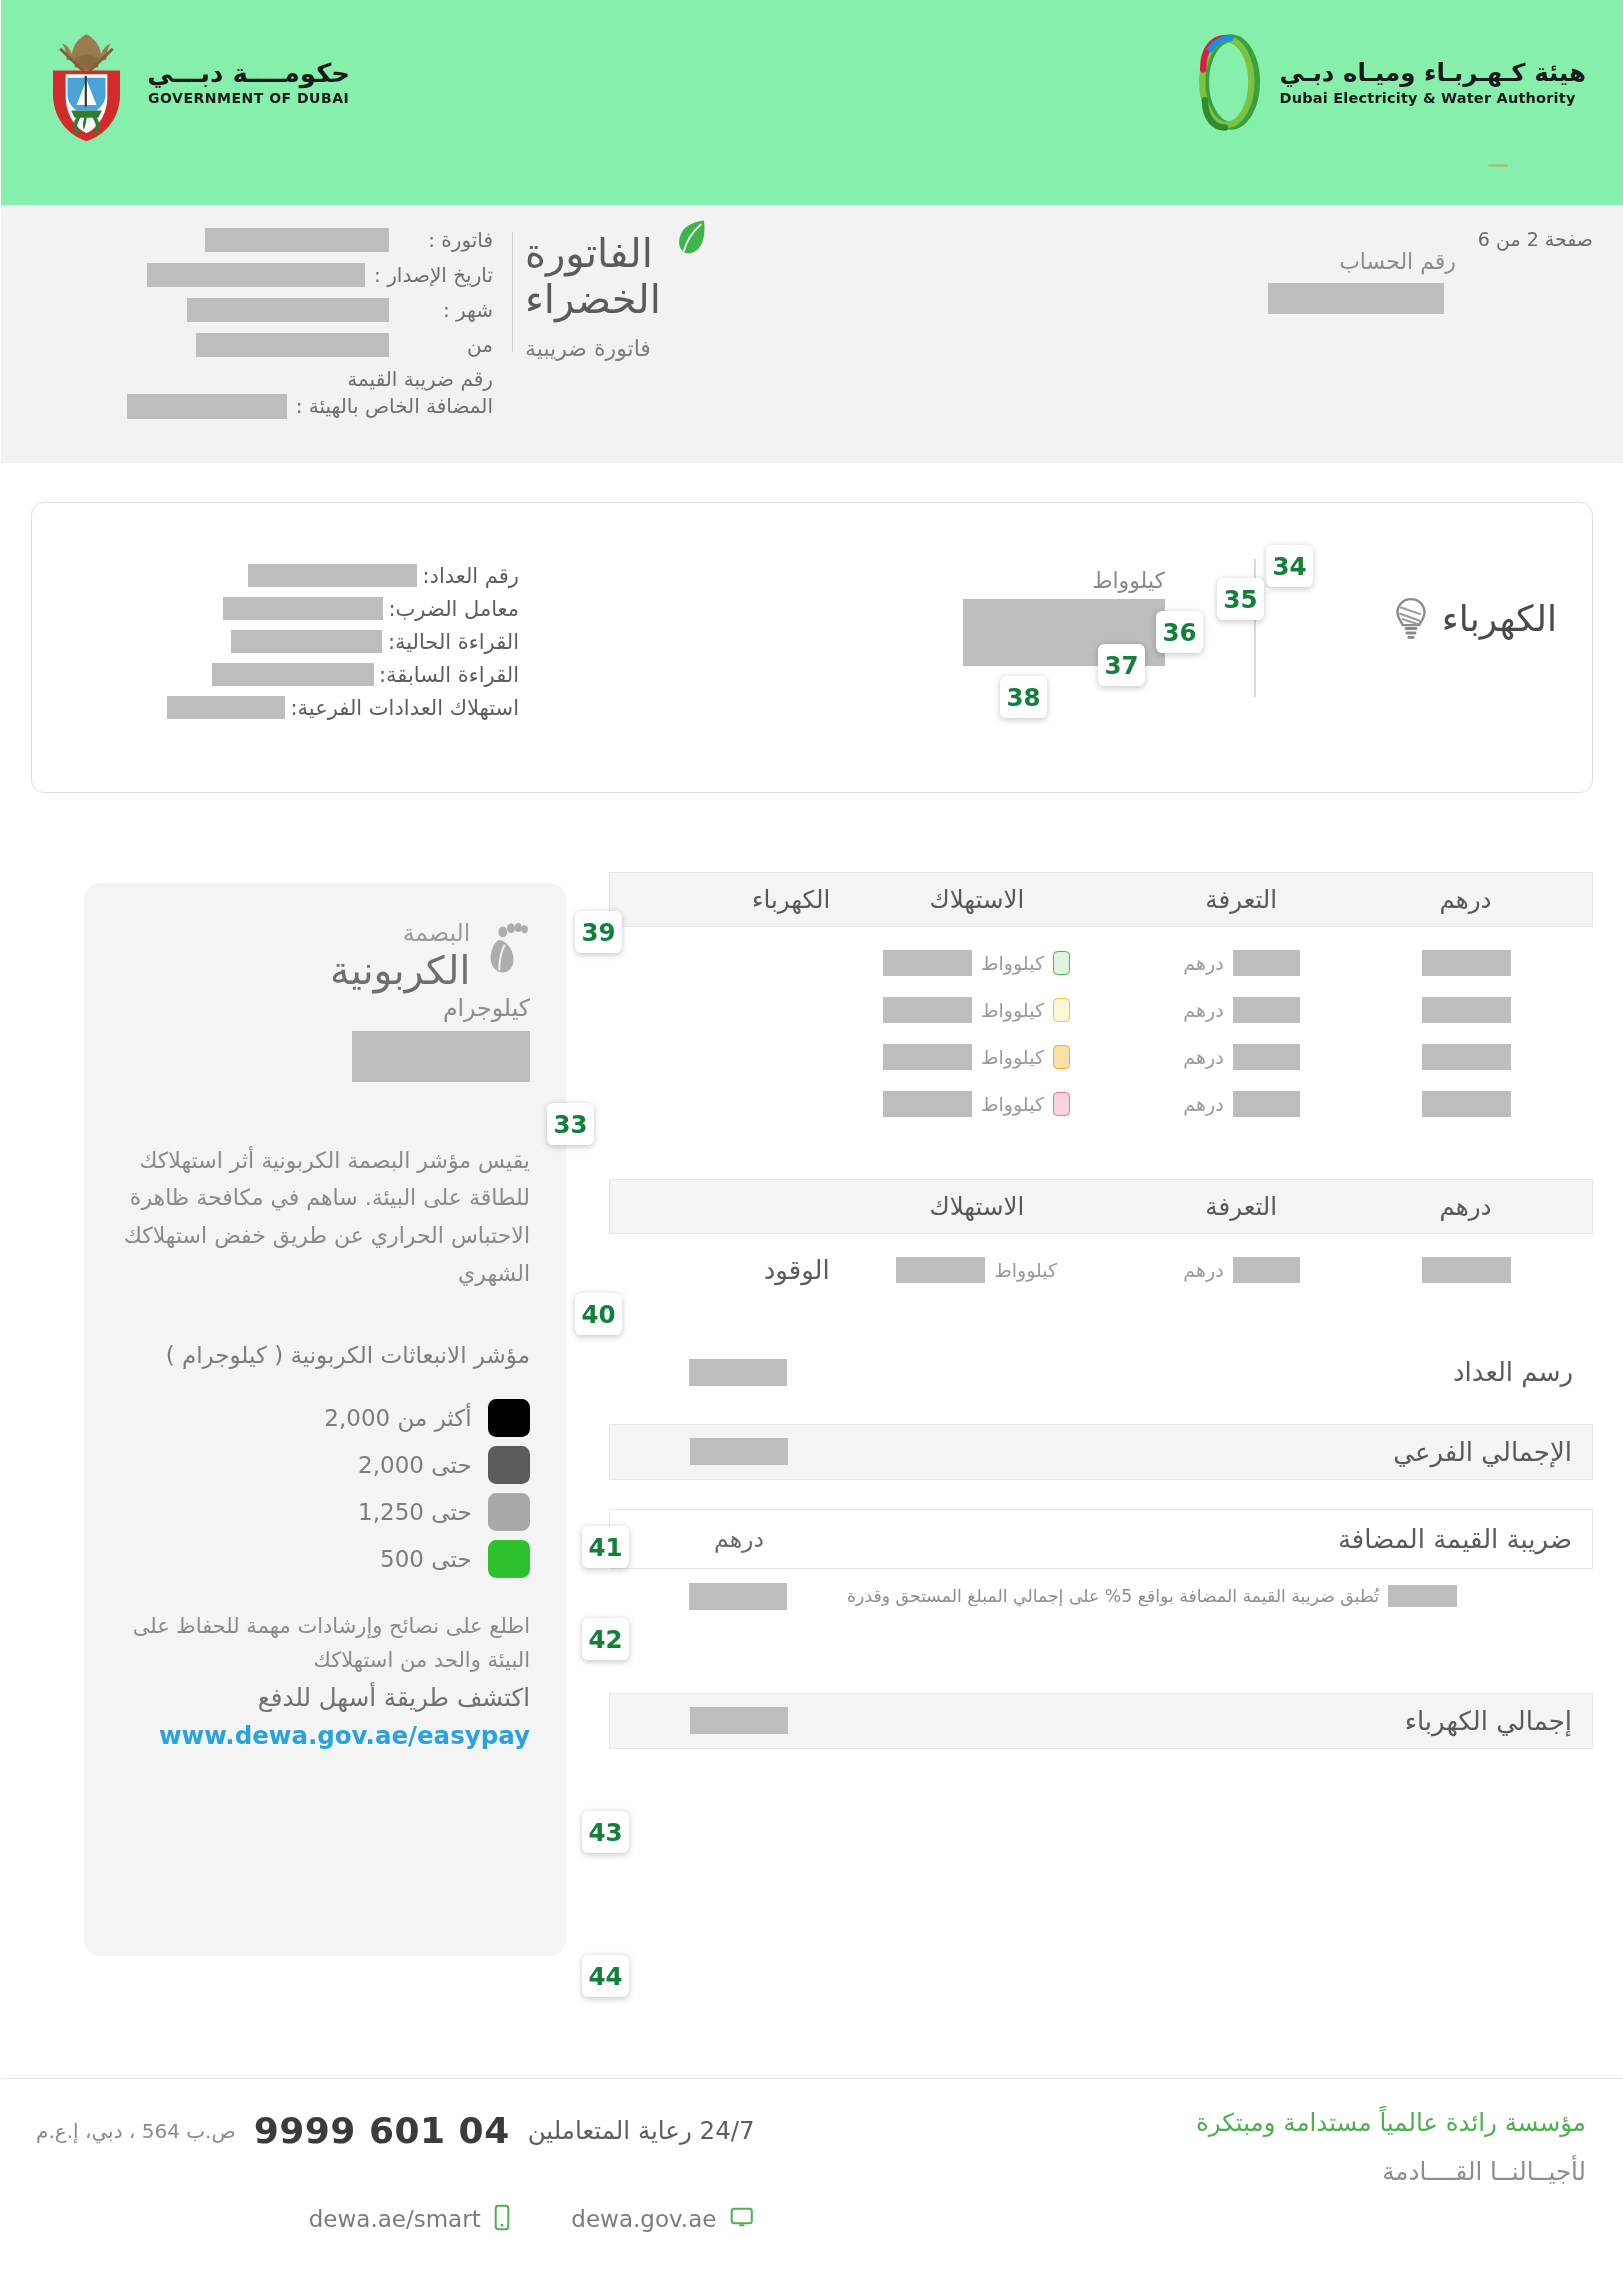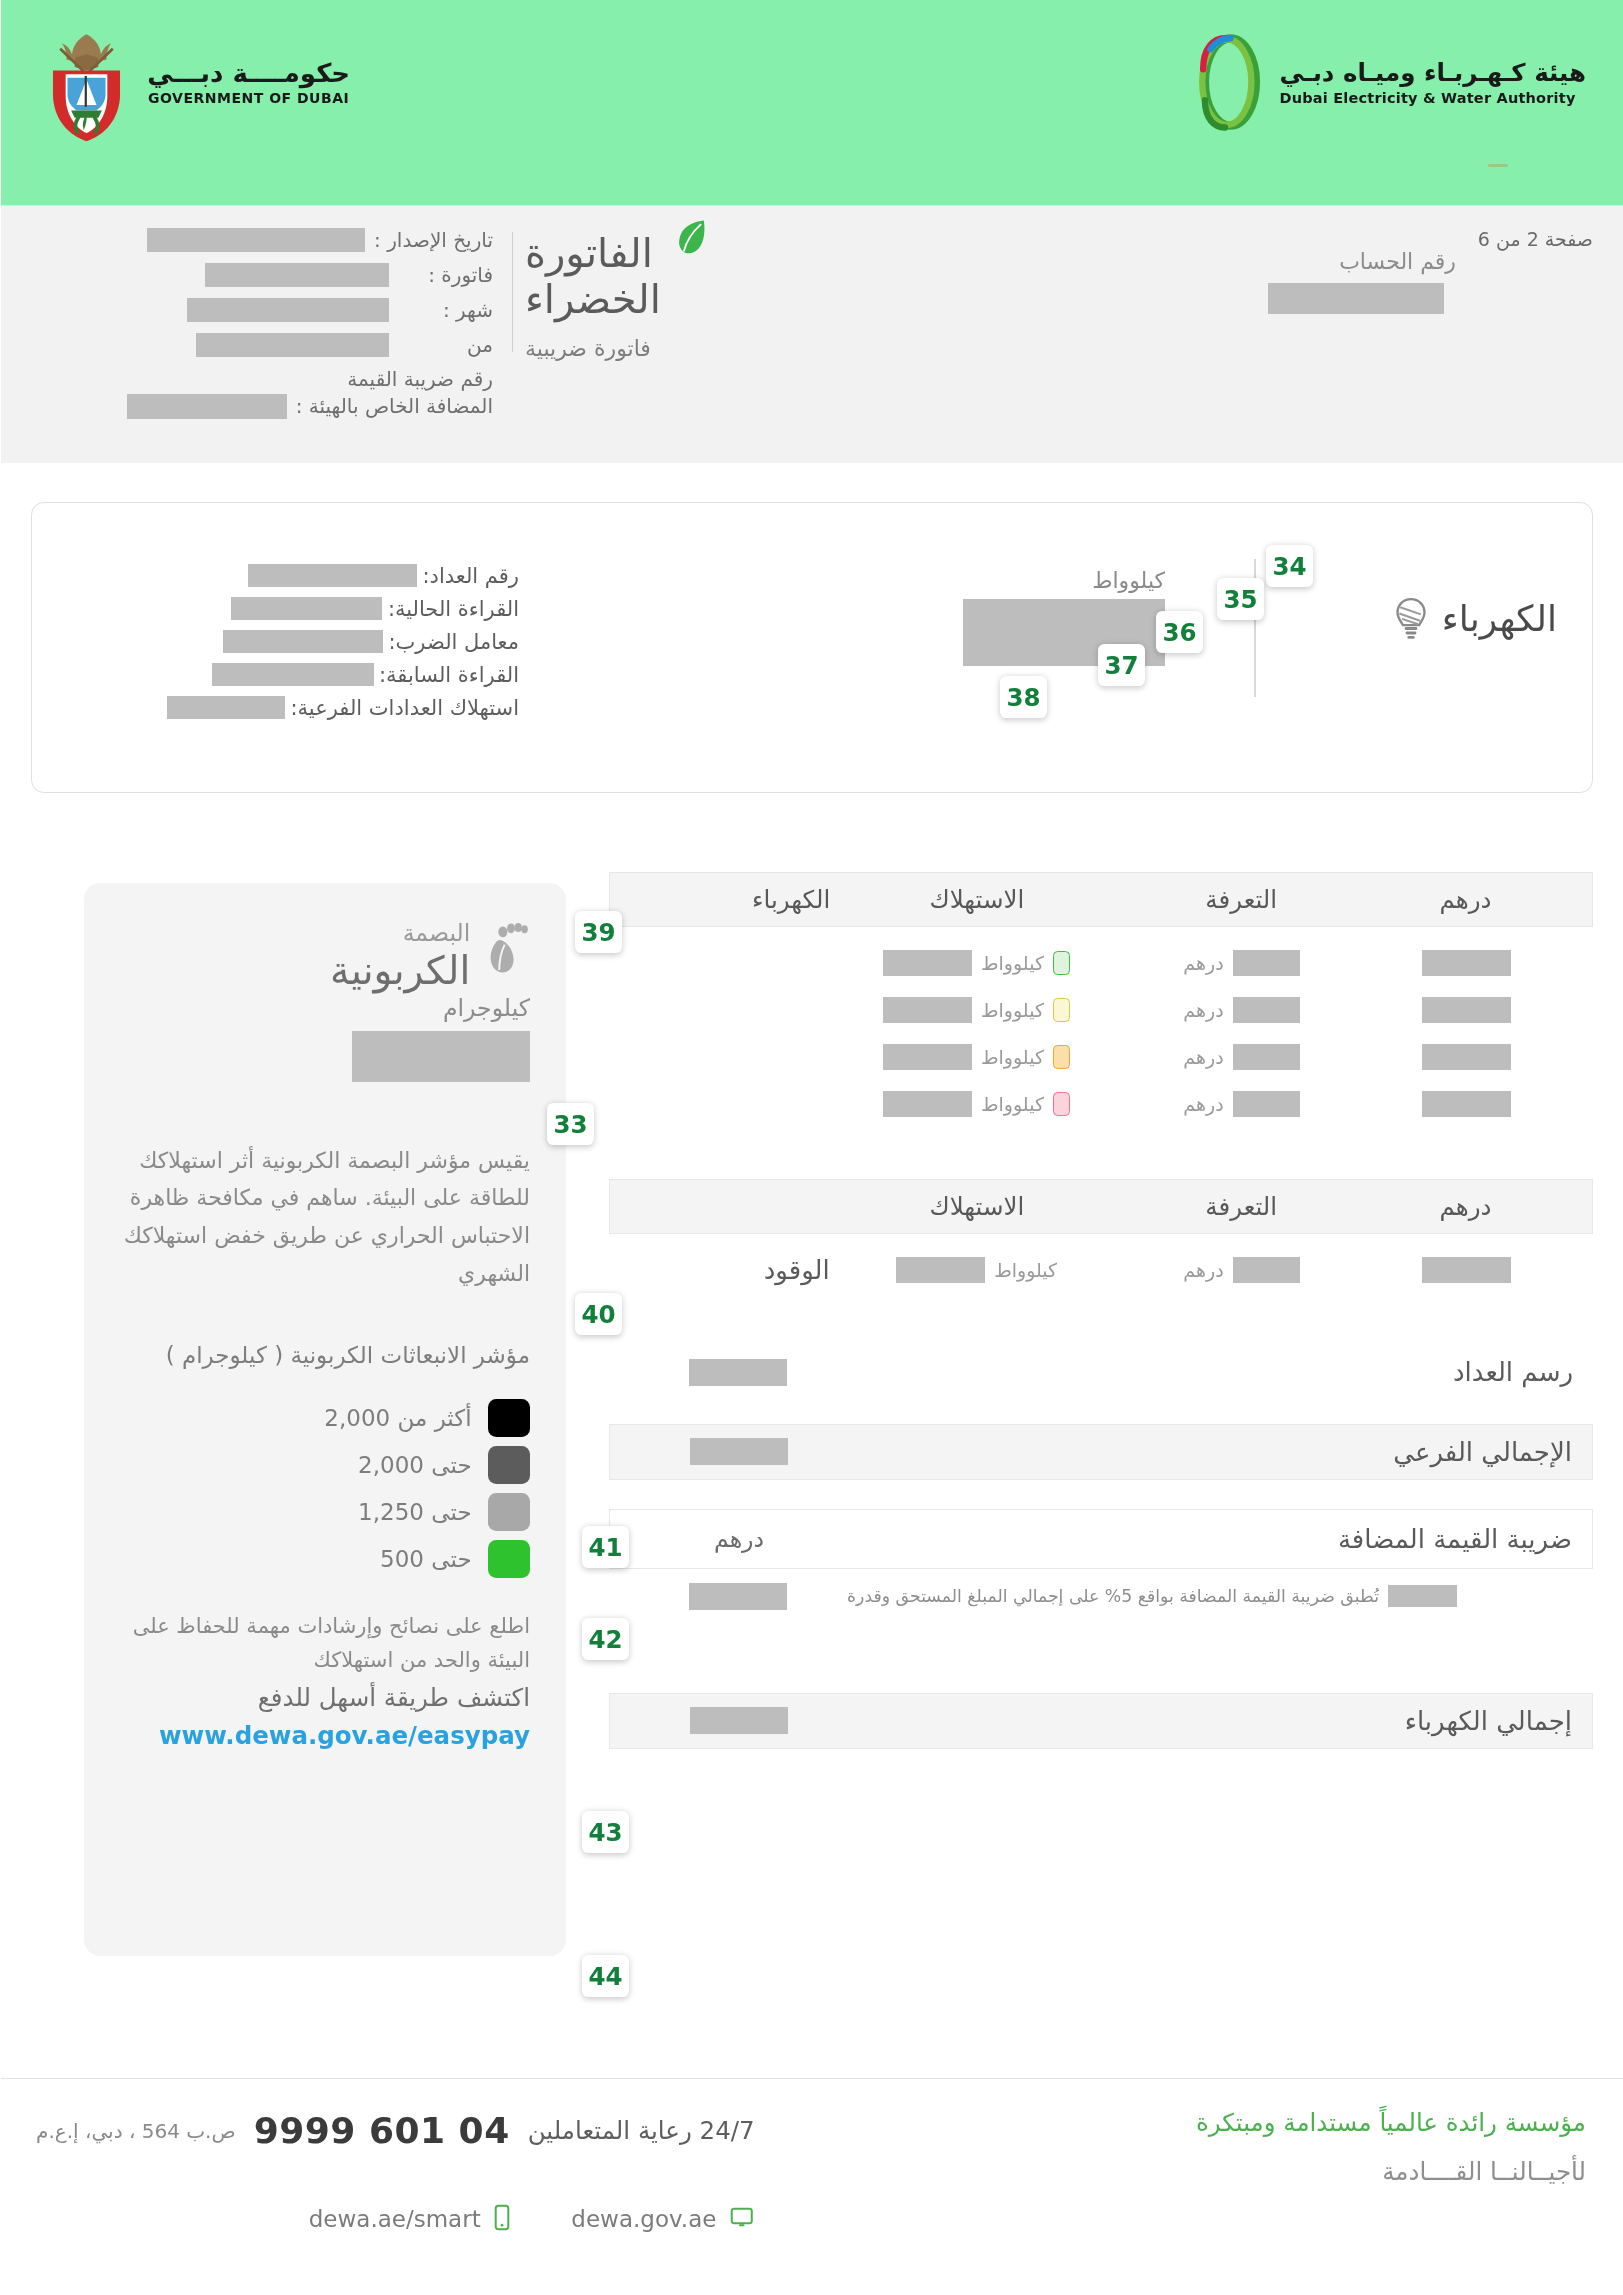--- a/index.html
+++ b/index.html
@@ -352,26 +352,26 @@
     </div>
     <div class="green-bill-title">
       <div class="gb-main">الفاتورة الخضراء</div>
       <div class="gb-sub">فاتورة ضريبية</div>
     </div>
 
     <div class="vrule"></div>
 
     <div class="meta-list">
       <div class="meta-row">
+        <span class="meta-label">فاتورة :</span>
+        <span class="meta-redact" style="width:184px"></span>
+      </div>
+      <div class="meta-row">
         <span class="meta-label">تاريخ الإصدار :</span>
         <span class="meta-redact" style="width:218px"></span>
-      </div>
-      <div class="meta-row">
-        <span class="meta-label">فاتورة :</span>
-        <span class="meta-redact" style="width:184px"></span>
       </div>
       <div class="meta-row">
         <span class="meta-label">شهر  :</span>
         <span class="meta-redact" style="width:202px"></span>
       </div>
       <div class="meta-row">
         <span class="meta-label">من</span>
         <span class="meta-redact" style="width:193px"></span>
       </div>
       <div class="vat-rows">
@@ -405,26 +405,26 @@
       <div class="kw-redact"></div>
     </div>
     <div class="badge" style="right:998px; top:600px;">33</div>
 
     <div class="meter-lines">
       <div class="meter-line">
         <span class="meter-label">رقم العداد:</span>
         <span class="meter-redact" style="width:169px"></span>
       </div>
       <div class="meter-line">
+        <span class="meter-label">معامل الضرب:</span>
+        <span class="meter-redact" style="width:160px"></span>
+      </div>
+      <div class="meter-line">
         <span class="meter-label">القراءة الحالية:</span>
         <span class="meter-redact" style="width:151px"></span>
-      </div>
-      <div class="meter-line">
-        <span class="meter-label">معامل الضرب:</span>
-        <span class="meter-redact" style="width:160px"></span>
       </div>
       <div class="meter-line">
         <span class="meter-label">القراءة السابقة:</span>
         <span class="meter-redact" style="width:162px"></span>
       </div>
       <div class="meter-line">
         <span class="meter-label">استهلاك العدادات الفرعية:</span>
         <span class="meter-redact" style="width:118px"></span>
       </div>
     </div>

